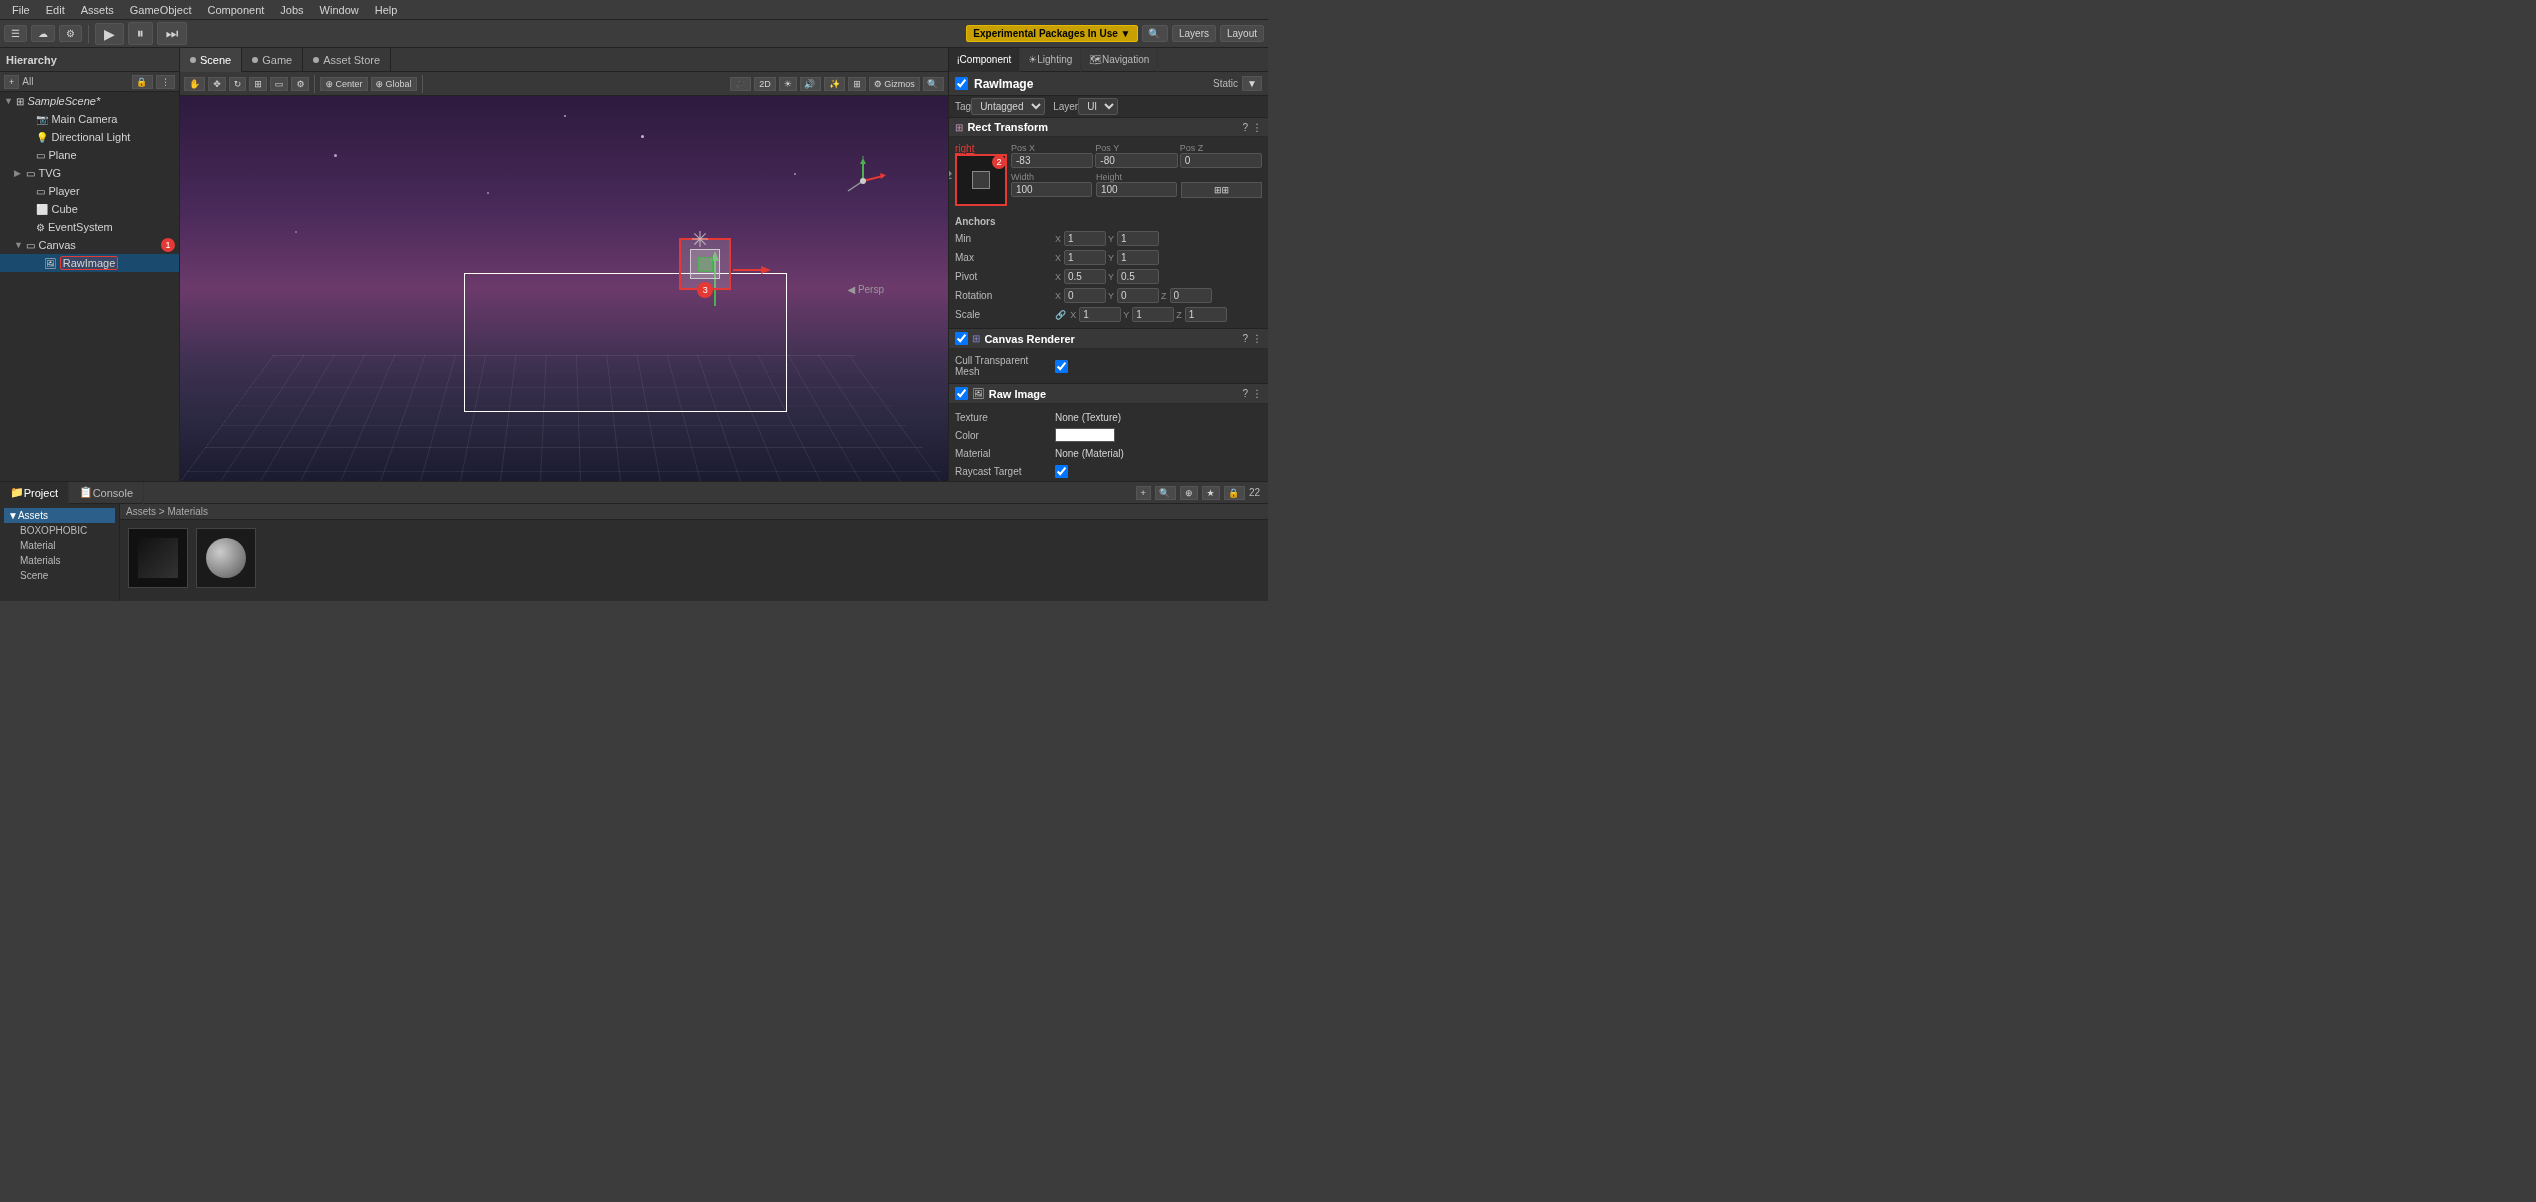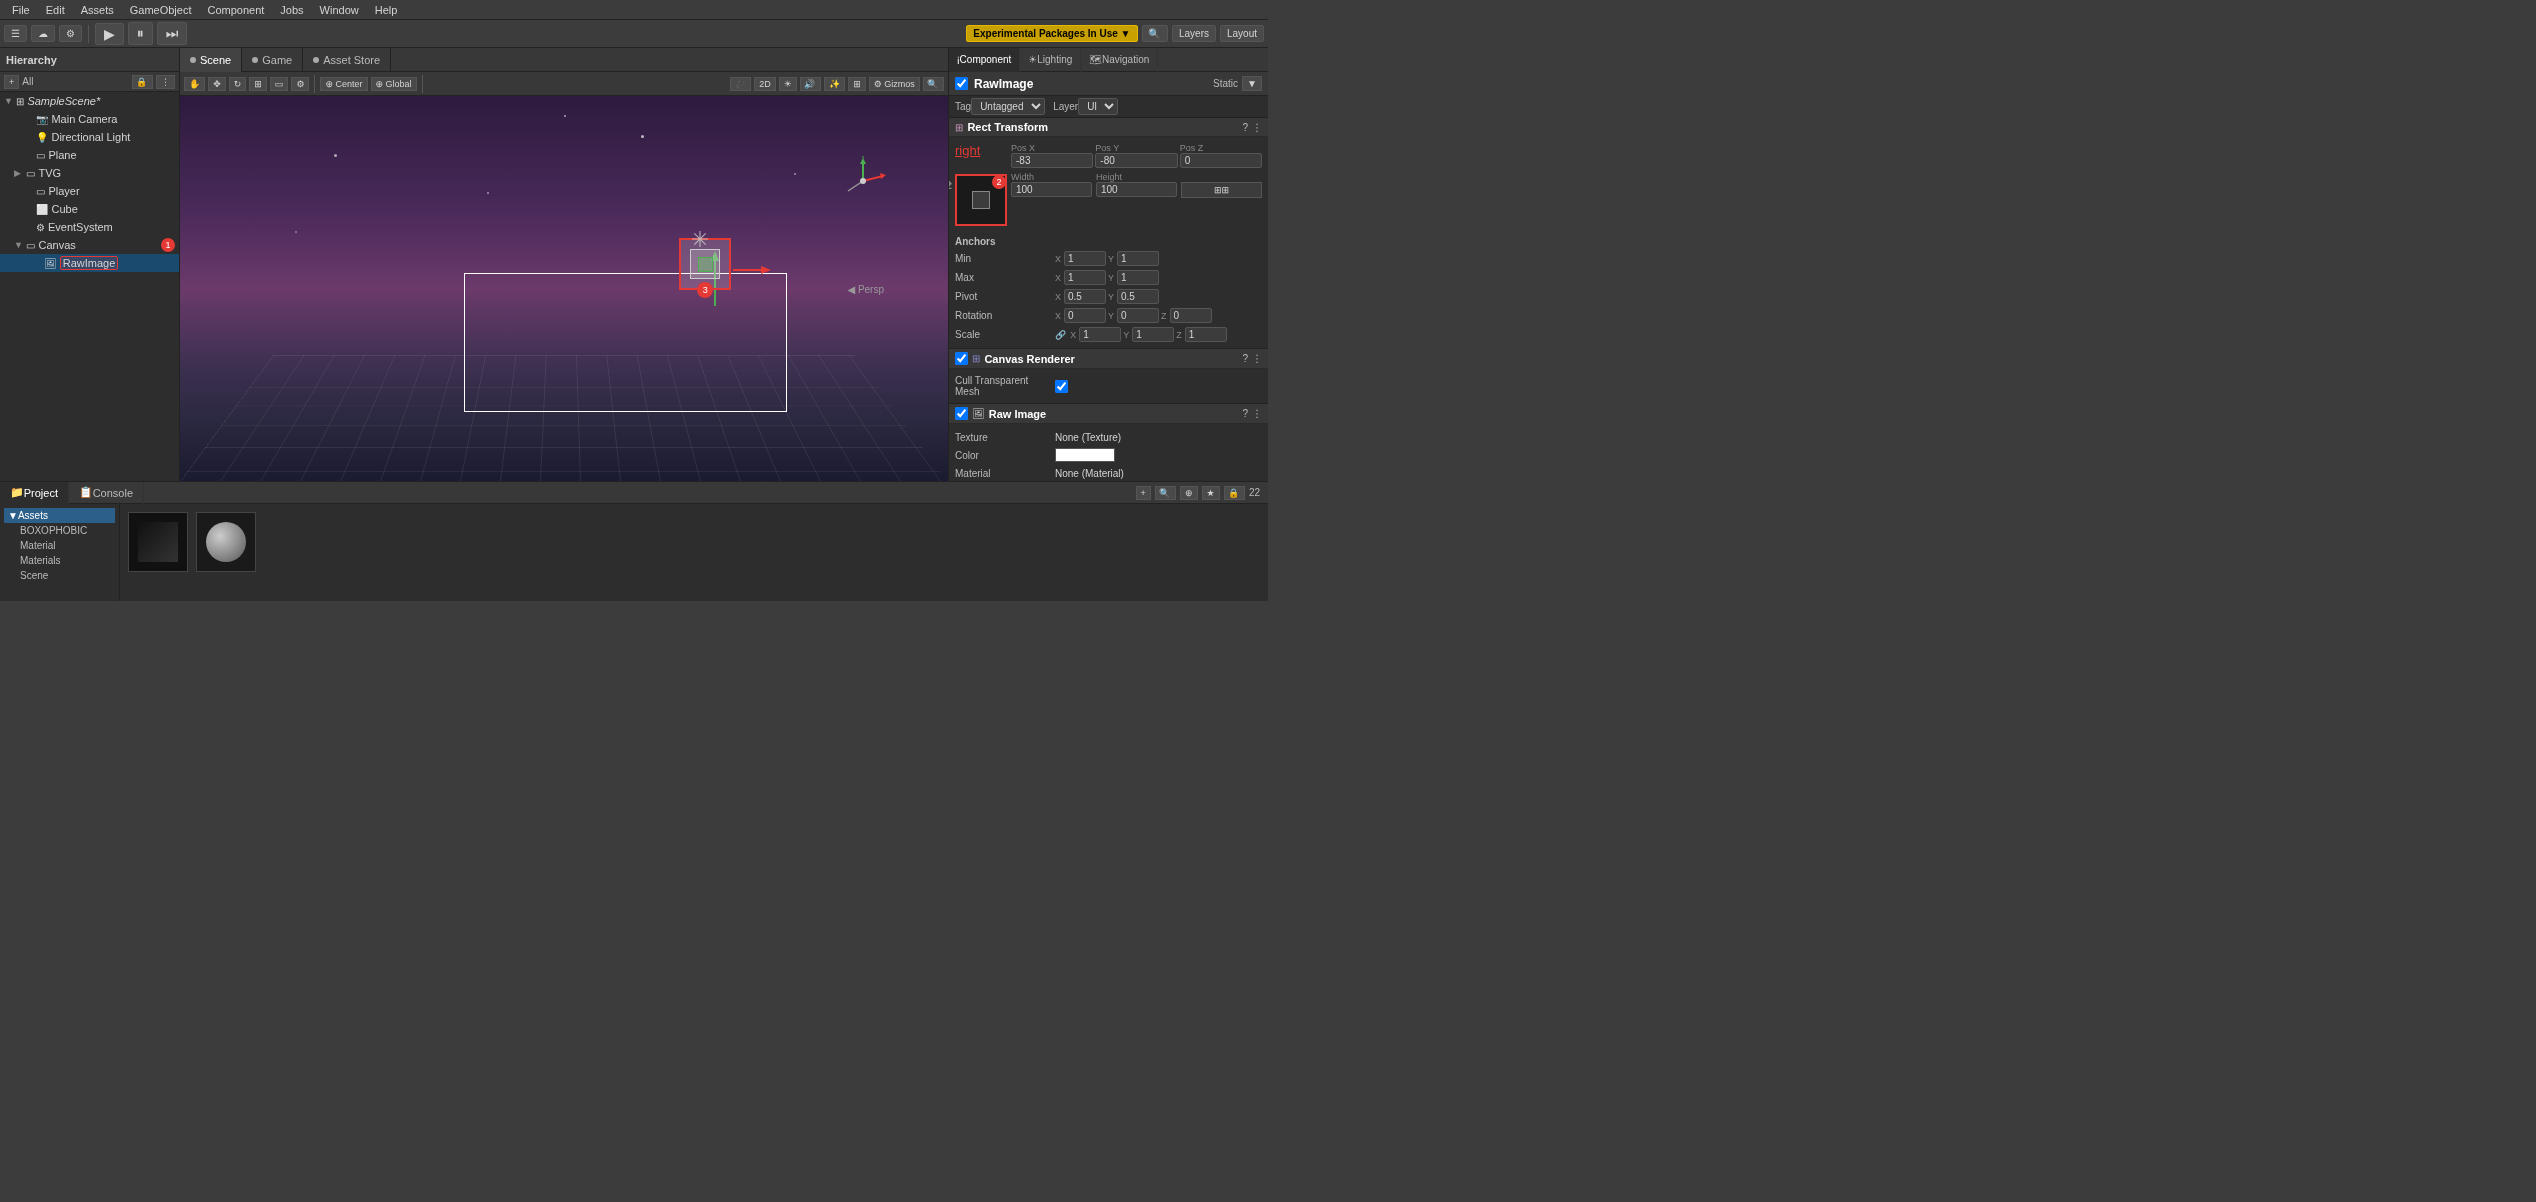--- a/index.html
+++ b/index.html
@@ -692,21 +692,21 @@
             <span class="component-title">Rect Transform</span>
             <div class="component-actions">
               <span class="component-btn">?</span>
               <span class="component-btn">⋮</span>
             </div>
           </div>
 
           <div style="display:flex; gap:4px; padding:6px; align-items:flex-start;">
 
             <div style="position:relative; flex-shrink:0;">
-              <div style="font-size:13px;color:#e53935;margin-bottom:16px;text-decoration:underline;">right</div>
+              <div style="font-size:10px;color:#e53935;margin-bottom:0;text-decoration:underline;">right</div>
               <div style="position:relative;width:52px;height:52px;border:2px solid #e53935;background:#1a1a1a;">
                 <div style="position:absolute;top:50%;left:50%;transform:translate(-50%,-50%);width:18px;height:18px;background:#3c3c3c;border:1px solid #888;"></div>
                 <div style="position:absolute;top:-1px;right:-1px;background:#e53935;color:#fff;border-radius:50%;width:14px;height:14px;font-size:9px;display:flex;align-items:center;justify-content:center;">2</div>
               </div>
               <div style="position:absolute;left:-16px;top:50%;transform:translateY(-50%);font-size:16px;color:#888;">⇄</div>
             </div>
 
             <div style="flex:1;">
               <div style="display:grid;grid-template-columns:1fr 1fr 1fr;gap:2px;margin-bottom:4px;">
                 <div>
@@ -882,20 +882,23 @@
         </div>
         <div class="folder-item" style="padding-left:16px;">
           <span>Materials</span>
         </div>
         <div class="folder-item" style="padding-left:16px;">
           <span>Scene</span>
         </div>
       </div>
 
       <div style="flex:1;display:flex;flex-direction:column;overflow:hidden;">
+        <div class="bottom-assets-header">
+          <span>Assets &gt; Materials</span>
+        </div>
         <div class="bottom-main">
 
           <div style="display:flex;flex-direction:column;align-items:center;">
             <div class="asset-thumb" style="background:#111;">
               <div style="width:40px;height:40px;background:linear-gradient(135deg,#111,#333);"></div>
             </div>
           </div>
 
           <div style="display:flex;flex-direction:column;align-items:center;">
             <div class="asset-thumb">

